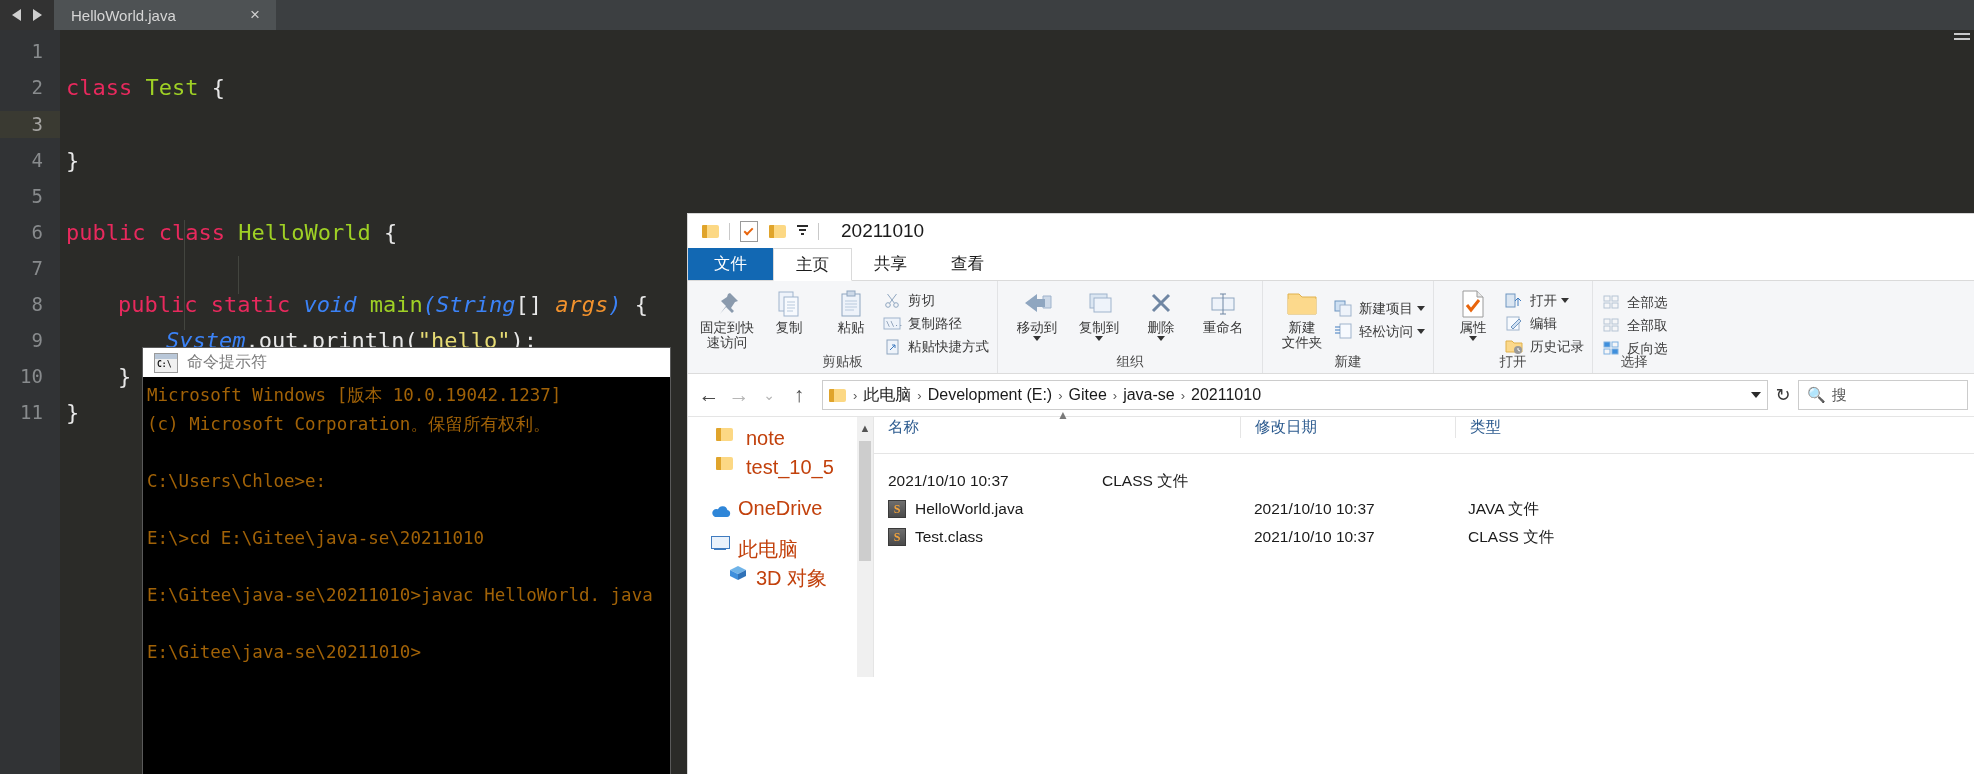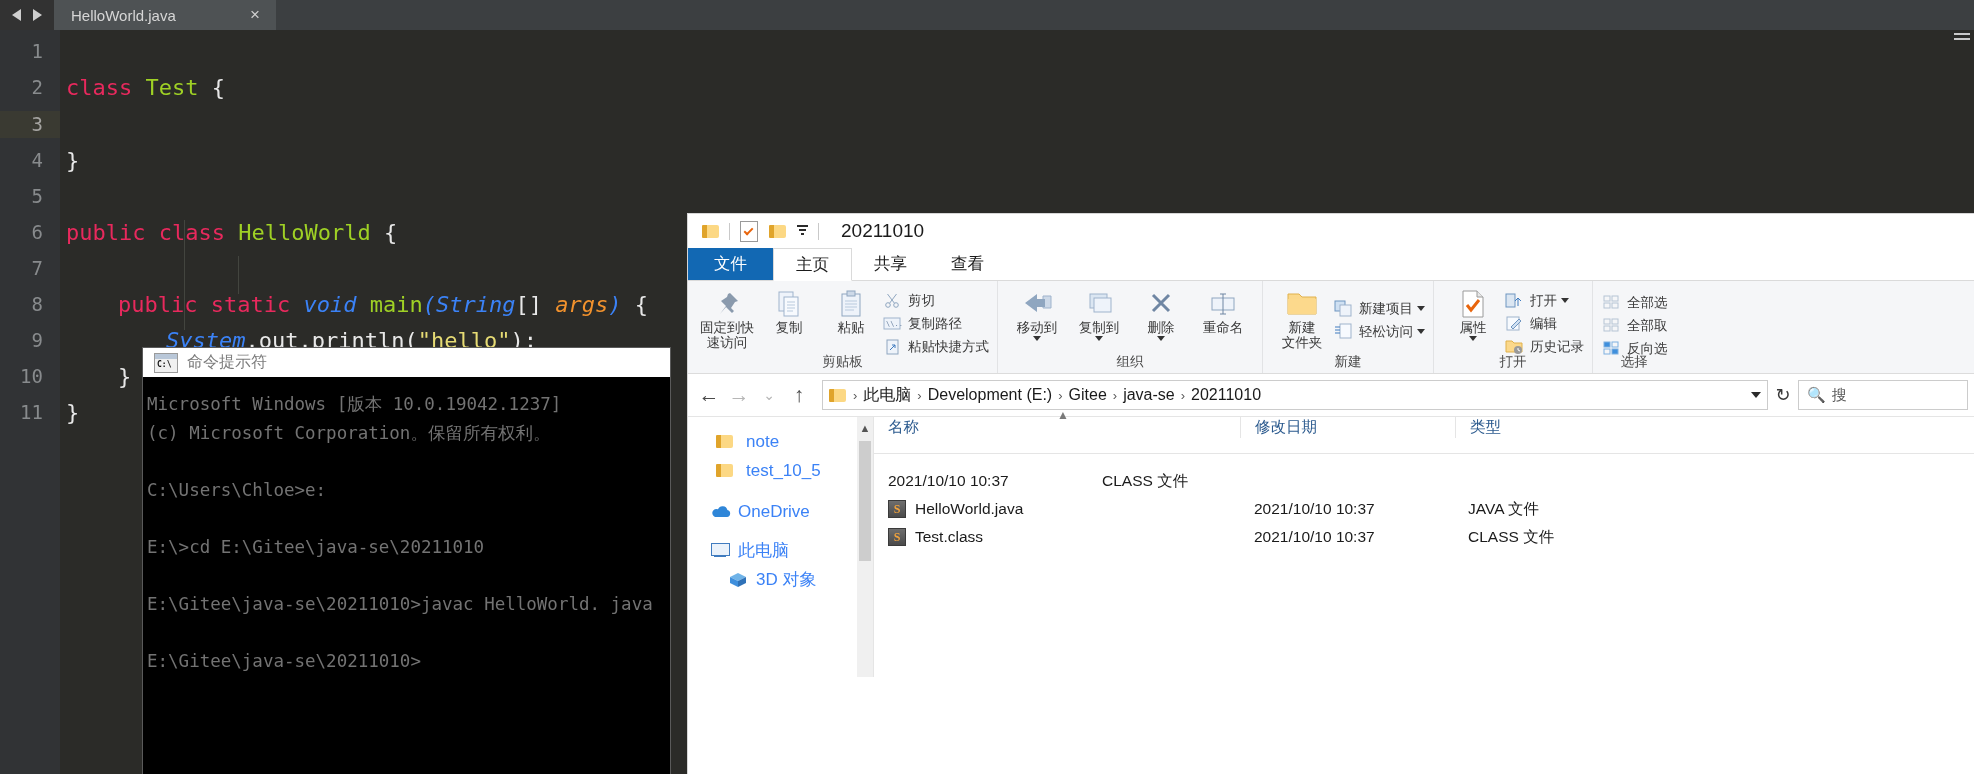--- a/index.html
+++ b/index.html
@@ -48,22 +48,22 @@
 
   
   #cmd{position:absolute;left:143px;top:348px;width:527px;height:426px;background:#000;
        box-shadow:0 0 0 1px #5a5a5a;}
   #cmd .titlebar{height:29px;background:#ffffff;display:flex;align-items:center;}
   #cmd .cmdicon{width:22px;height:18px;margin-left:11px;background:#f0f0f0;border:1px solid #9a9a9a;position:relative;overflow:hidden;}
   #cmd .cmdicon::before{content:"";position:absolute;left:0;top:0;right:0;height:5px;background:#b9c7d8;}
   #cmd .cmdicon span{position:absolute;left:2px;top:5px;font-size:8px;color:#111;font-family:"DejaVu Sans Mono",monospace;font-weight:bold;line-height:11px;}
   #cmd .cmdtitle{margin-left:9px;color:#7b7b7b;font-size:16px;}
   #cmd .body{position:absolute;left:0;top:29px;right:0;bottom:0;background:#000;
-             color:#737373;font-family:"DejaVu Sans Mono","Liberation Mono",monospace;
-             font-size:17.5px;line-height:28.5px;padding:4px 4px 0 4px;white-space:pre;box-sizing:border-box;margin-top:9px;}
+             color:#a16207;font-family:"DejaVu Sans Mono","Liberation Mono",monospace;
+             font-size:17.5px;line-height:28.5px;padding:4px 4px 0 4px;white-space:pre;box-sizing:border-box;}
 
   
   #explorer{position:absolute;left:688px;top:214px;width:1286px;height:656px;background:#ffffff;
             box-shadow:0 0 0 1px #d6d6d6;font-size:15px;color:#000;}
 
   .qa{height:34px;display:flex;align-items:center;padding-left:14px;background:#fff;}
   .qa .sep{width:1px;height:17px;background:#c9c9c9;margin:0 10px;}
   .qa .title{margin-left:12px;font-size:19px;color:#1b1b1b;}
   .fold{width:17px;height:15px;position:relative;display:inline-block;}
   .fold::before{content:"";position:absolute;left:0;top:1px;width:5px;height:13px;background:#e0a42b;border-radius:1px 0 0 1px;}
@@ -96,21 +96,21 @@
   .navbtn.dim{color:#b6b6b6;}
   .crumbs{flex:1;height:30px;margin-left:8px;border:1px solid #cccccc;display:flex;align-items:center;padding:0 6px;box-sizing:border-box;}
   .crumb{font-size:16px;color:#1b1b1b;padding:0 6px;}
   .csep{color:#5a5a5a;font-size:13px;}
   .crumbs .tailcaret{margin-left:auto;}
   .refresh{width:30px;height:30px;display:flex;align-items:center;justify-content:center;font-size:18px;color:#3a3a3a;}
   .searchbox{width:170px;height:30px;border:1px solid #ccc;display:flex;align-items:center;padding-left:8px;box-sizing:border-box;color:#5a5a5a;font-size:15px;}
 
   .panes{display:flex;height:260px;border-top:1px solid #e5e5e5;}
   .navpane{width:185px;position:relative;padding-top:10px;}
-  .navitem{display:flex;align-items:center;height:29px;padding-left:28px;font-size:17px;color:#3b82f6;}
+  .navitem{display:flex;height:29px;padding-left:28px;font-size:20px;color:#c2410c;}
   .navitem .nico{width:22px;display:flex;align-items:center;}
   .navscroll{position:absolute;right:0;top:0;width:16px;height:260px;background:#f0f0f0;}
   .navscroll .thumb{position:absolute;left:2px;top:24px;width:12px;height:120px;background:#cdcdcd;}
   .navscroll .up{position:absolute;left:0;top:0;width:16px;height:22px;display:flex;align-items:center;justify-content:center;color:#555;font-size:11px;}
 
   .listpane{flex:1;position:relative;border-left:1px solid #e5e5e5;}
   .colhdr{display:flex;height:36px;align-items:flex-start;border-bottom:1px solid #e5e5e5;color:#2b5a8e;font-size:15.5px;}
   .colhdr .c{padding-left:14px;position:relative;}
   .colhdr .c+ .c{border-left:1px solid #e5e5e5;}
   .sortmark{position:absolute;left:50%;top:-9px;color:#7a7a7a;font-size:12px;}

